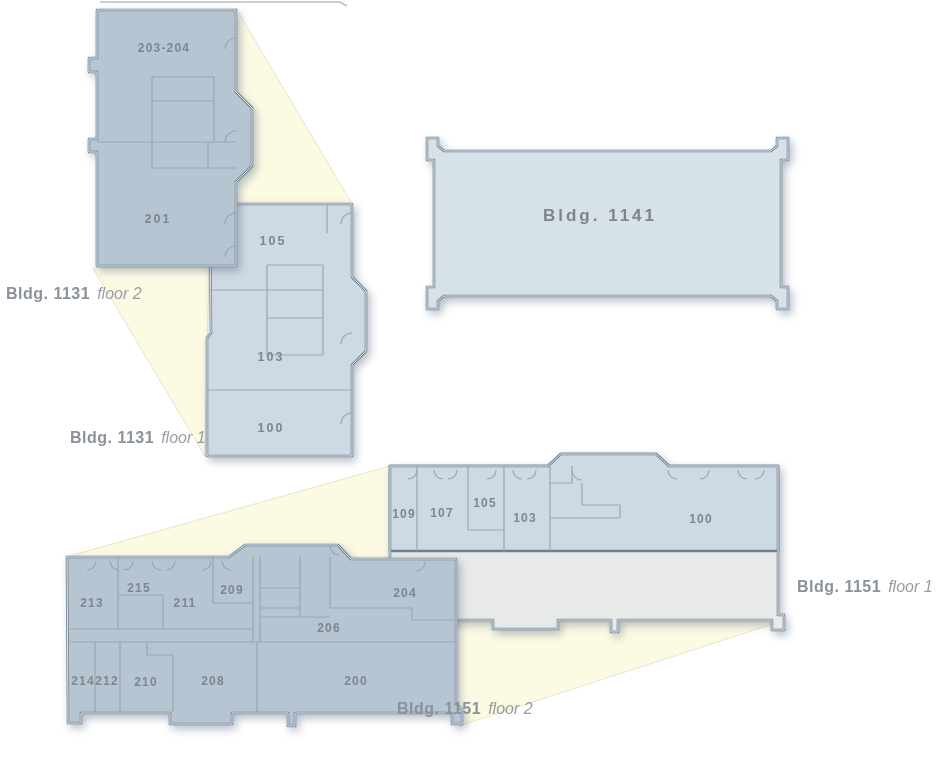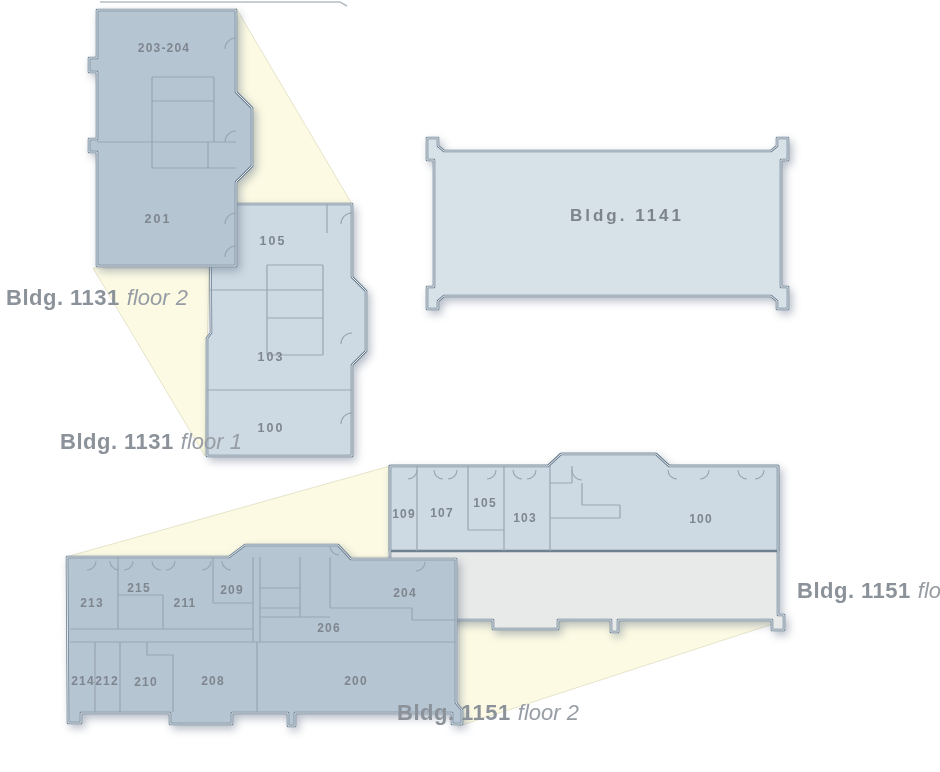--- a/index.html
+++ b/index.html
@@ -9,21 +9,21 @@
   .shadow{filter:drop-shadow(3px 4px 4px rgba(96,110,132,0.45));}
   .wall{stroke:#6e8191;stroke-width:2.6;stroke-linejoin:round;}
   .wallhi{stroke:#e3eaf0;stroke-width:1;fill:none;stroke-linejoin:round;}
   .inner{stroke:#99a5b1;stroke-width:1.2;fill:none;}
   .arc{stroke:#99a5b1;stroke-width:1.1;fill:none;}
   .beam{stroke:#e0ddc0;stroke-width:0.8;}
   .topline{stroke:#b4bdc5;stroke-width:1.6;fill:none;}
   .roomtxt{font-family:"Liberation Sans",sans-serif;font-weight:bold;font-size:12.5px;
            letter-spacing:2px;text-anchor:middle;}
   .roomtxt.small{font-size:12px;letter-spacing:1.2px;}
-  .bldg-label{position:absolute;white-space:nowrap;font-size:22px;font-weight:bold;
+  .bldg-label{position:absolute;white-space:nowrap;font-size:16px;font-weight:bold;
               letter-spacing:0.5px;color:#8b9299;}
   .bldg-label .flr{font-weight:normal;font-style:italic;color:#979da4;margin-left:7px;letter-spacing:0;}
   .bldg-label.center{width:356px;text-align:center;font-size:17px;letter-spacing:3px;color:#7d848d;}
 </style>
 </head>
 <body>
 
 <div class="stage">
 <svg width="940" height="772" viewBox="0 0 940 772">
 
@@ -88,24 +88,24 @@
     <text class="roomtxt small" x="107" y="685" fill="#7e868f">212</text>
     <text class="roomtxt small" x="146" y="686" fill="#7e868f">210</text>
     <text class="roomtxt small" x="213" y="685" fill="#7e868f">208</text>
     <text class="roomtxt small" x="356" y="685" fill="#7e868f">200</text>
   </g>
 </svg>
 
   <div class="bldg-label" style="left:6px;top:285px">
     <span class="bld">Bldg. 1131</span><span class="flr">floor 2</span>
   </div>
-  <div class="bldg-label" style="left:60px;top:429px">
+  <div class="bldg-label" style="left:70px;top:429px">
     <span class="bld">Bldg. 1131</span><span class="flr">floor 1</span>
   </div>
-  <div class="bldg-label center" style="left:449px;top:206px">
+  <div class="bldg-label center" style="left:422px;top:206px">
     <span class="bld">Bldg. 1141</span>
   </div>
   <div class="bldg-label" style="left:797px;top:578px">
     <span class="bld">Bldg. 1151</span><span class="flr">floor 1</span>
   </div>
   <div class="bldg-label" style="left:397px;top:700px">
     <span class="bld">Bldg. 1151</span><span class="flr">floor 2</span>
   </div>
 </div>
 

